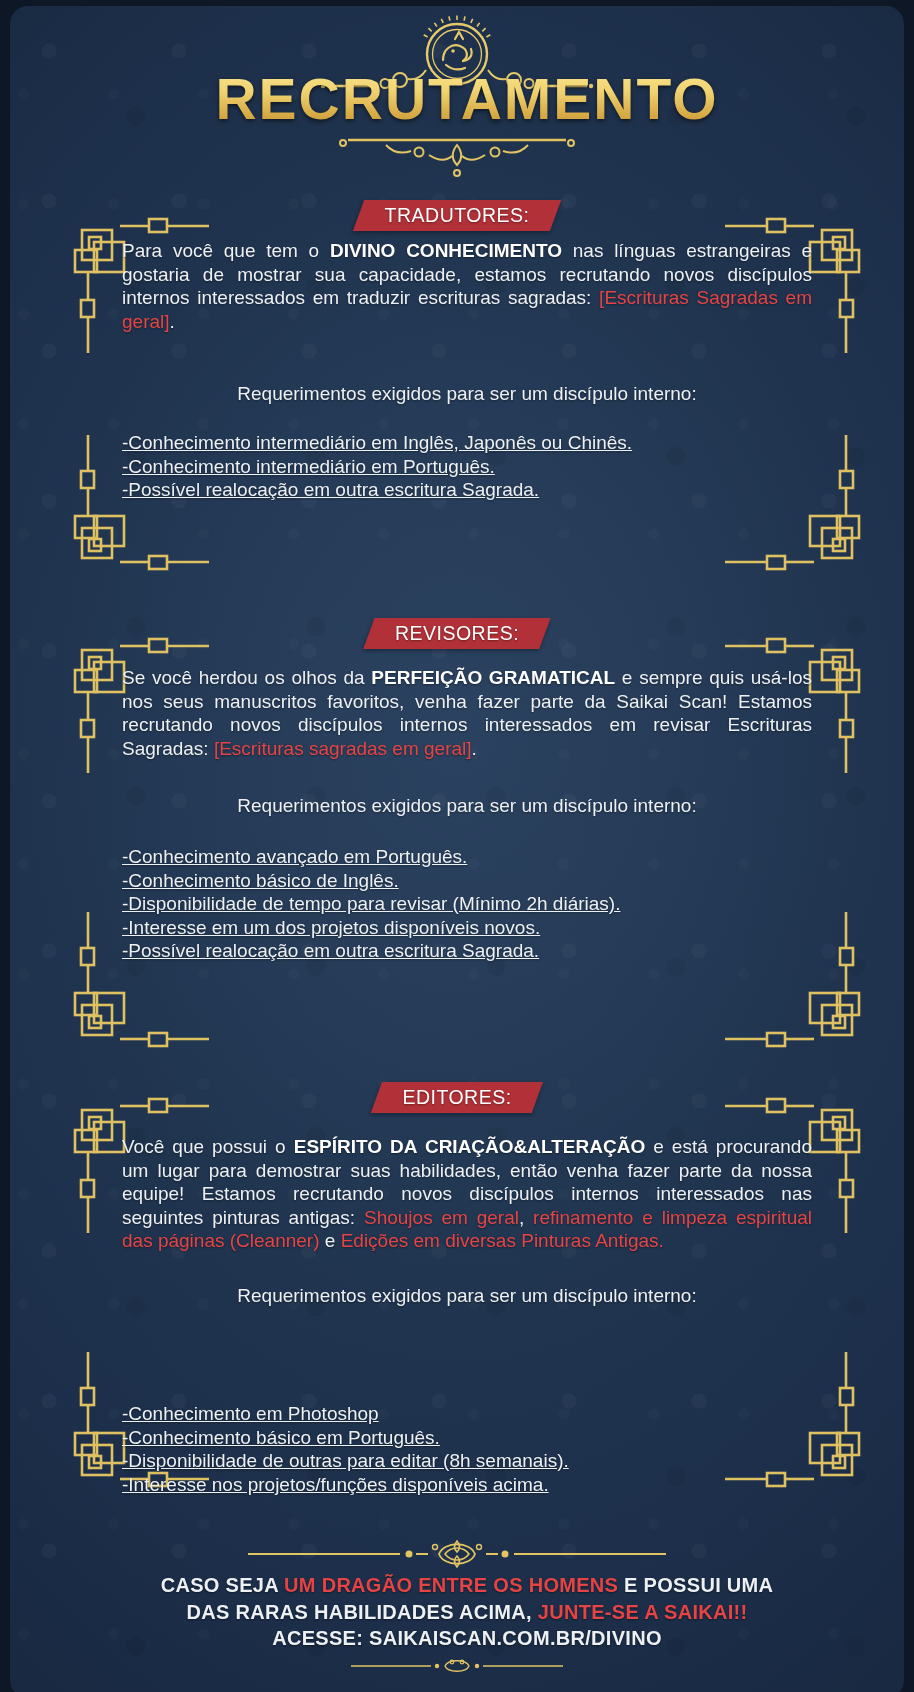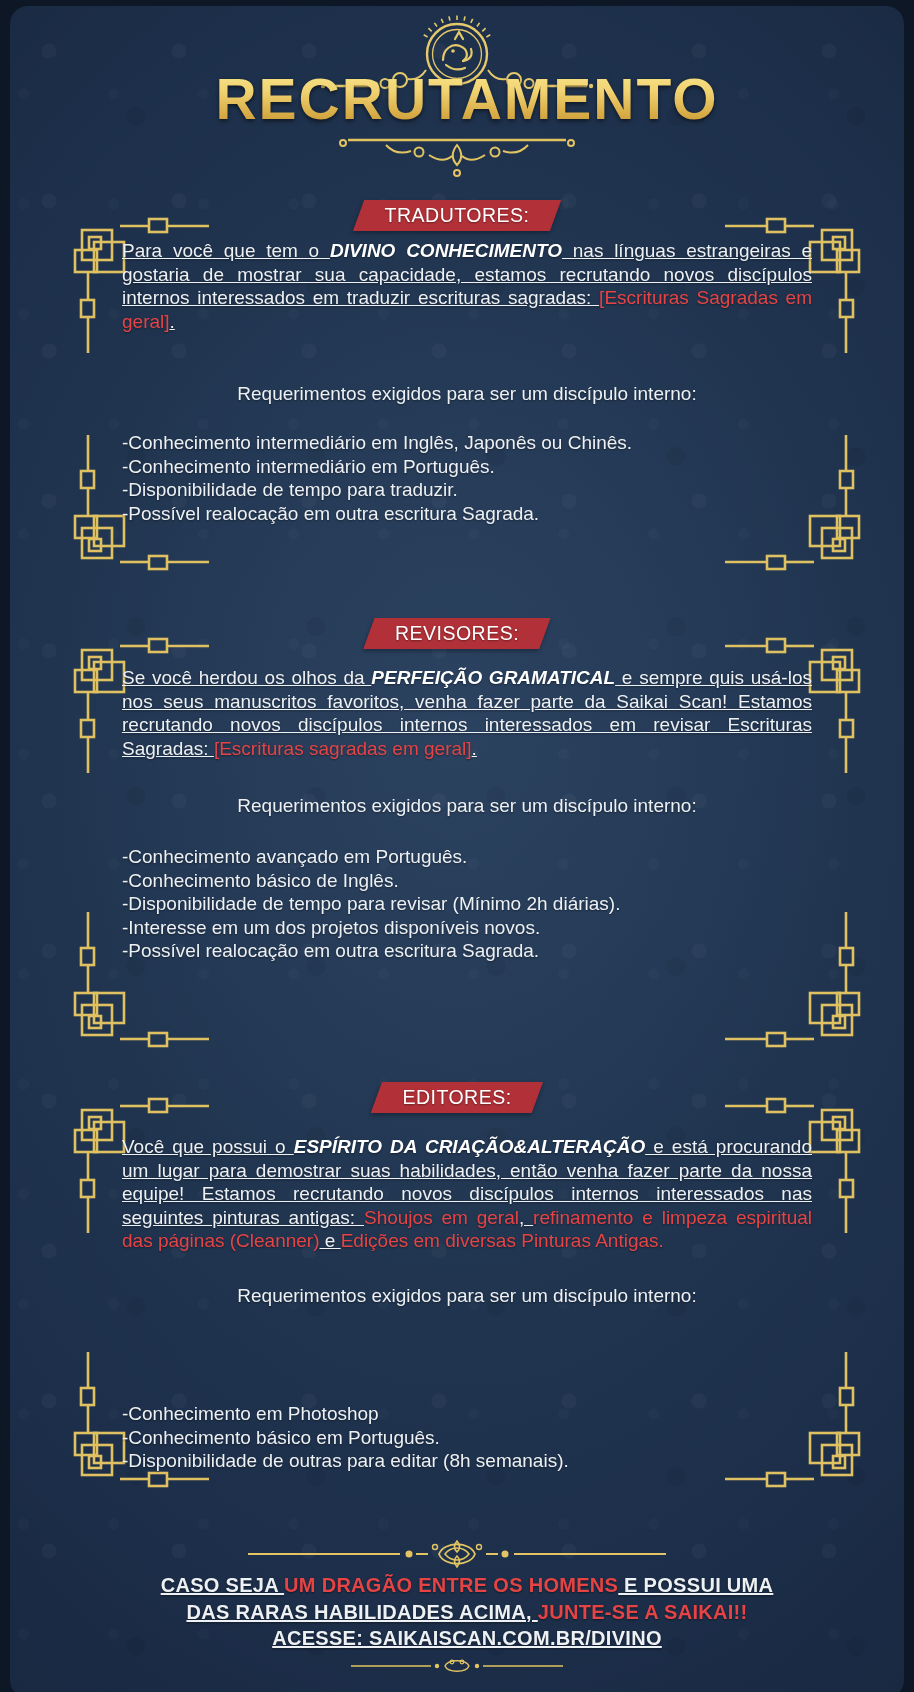--- a/index.html
+++ b/index.html
@@ -59,23 +59,24 @@
   }
   .req-heading{
     position:absolute;left:112px;width:690px;
     font-size:19px;line-height:23.5px;text-align:center;
     color:#eef1f4;text-shadow:0 1px 2px rgba(0,0,0,0.4);
   }
   .req-list{
     position:absolute;left:112px;width:690px;
     font-size:19px;line-height:23.5px;
     text-shadow:0 1px 2px rgba(0,0,0,0.4);
-  }
-  .seg-normal{color:#eef1f4;text-decoration:underline;}
-  .seg-bold{color:#ffffff;font-weight:700;font-style:italic;}
+    text-decoration:underline;
+  }
+  .seg-normal{color:#eef1f4;}
+  .seg-bold{color:#ffffff;font-weight:700;}
   .seg-red{color:#e64444;}
 
   
   .footer-line{
     position:absolute;left:0;width:914px;text-align:center;
     font-size:20px;line-height:24px;font-weight:700;letter-spacing:0.3px;
     text-shadow:0 1px 2px rgba(0,0,0,0.45);
   }
 
   
@@ -235,21 +236,20 @@
     </div>
 
   <div class="banner" style="top:194px">
     <span class="banner-text">TRADUTORES:</span>
   </div>
   <p class="para" style="top:233px"><span class="seg-normal">Para você que tem o </span><span class="seg-bold">DIVINO CONHECIMENTO</span><span class="seg-normal"> nas línguas estrangeiras e gostaria de mostrar sua capacidade, estamos recrutando novos discípulos internos interessados em traduzir escrituras sagradas: </span><span class="seg-red">[Escrituras Sagradas em geral]</span><span class="seg-normal">.</span></p>
   <div class="req-heading" style="top:376px">Requerimentos exigidos para ser um discípulo interno:</div>
   <div class="req-list" style="top:425px">
       <div class="req-line">-Conhecimento intermediário em Inglês, Japonês ou Chinês.</div>
       <div class="req-line">-Conhecimento intermediário em Português.</div>
-      <div class="req-line">-Disponibilidade de tempo para traduzir.</div>
       <div class="req-line">-Possível realocação em outra escritura Sagrada.</div>
     </div>
 
   <div class="banner" style="top:612px">
     <span class="banner-text">REVISORES:</span>
   </div>
   <p class="para" style="top:660px"><span class="seg-normal">Se você herdou os olhos da </span><span class="seg-bold">PERFEIÇÃO GRAMATICAL</span><span class="seg-normal"> e sempre quis usá-los nos seus manuscritos favoritos, venha fazer parte da Saikai Scan! Estamos recrutando novos discípulos internos interessados em revisar Escrituras Sagradas: </span><span class="seg-red">[Escrituras sagradas em geral]</span><span class="seg-normal">.</span></p>
   <div class="req-heading" style="top:788px">Requerimentos exigidos para ser um discípulo interno:</div>
   <div class="req-list" style="top:839px">
       <div class="req-line">-Conhecimento avançado em Português.</div>
@@ -261,20 +261,21 @@
 
   <div class="banner" style="top:1076px">
     <span class="banner-text">EDITORES:</span>
   </div>
   <p class="para" style="top:1129px"><span class="seg-normal">Você que possui o </span><span class="seg-bold">ESPÍRITO DA CRIAÇÃO&amp;ALTERAÇÃO</span><span class="seg-normal"> e está procurando um lugar para demostrar suas habilidades, então venha fazer parte da nossa equipe! Estamos recrutando novos discípulos internos interessados nas seguintes pinturas antigas: </span><span class="seg-red">Shoujos em geral</span><span class="seg-normal">, </span><span class="seg-red">refinamento e limpeza espiritual das páginas (Cleanner)</span><span class="seg-normal"> e </span><span class="seg-red">Edições em diversas Pinturas Antigas.</span></p>
   <div class="req-heading" style="top:1278px">Requerimentos exigidos para ser um discípulo interno:</div>
   <div class="req-list" style="top:1396px">
       <div class="req-line">-Conhecimento em Photoshop</div>
       <div class="req-line">-Conhecimento básico em Português.</div>
       <div class="req-line">-Disponibilidade de outras para editar (8h semanais).</div>
+      <div class="req-line">-Interesse nos projetos/funções disponíveis acima.</div>
     </div>
 
   <div class="abs centered" style="top:1526px">
     <svg width="430" height="44" viewBox="0 0 430 44">
       <g fill="none" stroke="#e2c462">
         <path d="M6 22 H158" stroke-width="2"></path>
         <circle cx="167" cy="22" r="3.5" fill="#e2c462" stroke="none"></circle>
         <path d="M174 22 h12" stroke-width="2"></path>
         <path d="M197 22 c5 -13 31 -13 36 0 c-5 13 -31 13 -36 0 z" stroke-width="1.8"></path>
         <path d="M203 22 c6 -8 18 -8 24 0 c-6 8 -18 8 -24 0 z" stroke-width="1.6"></path>

